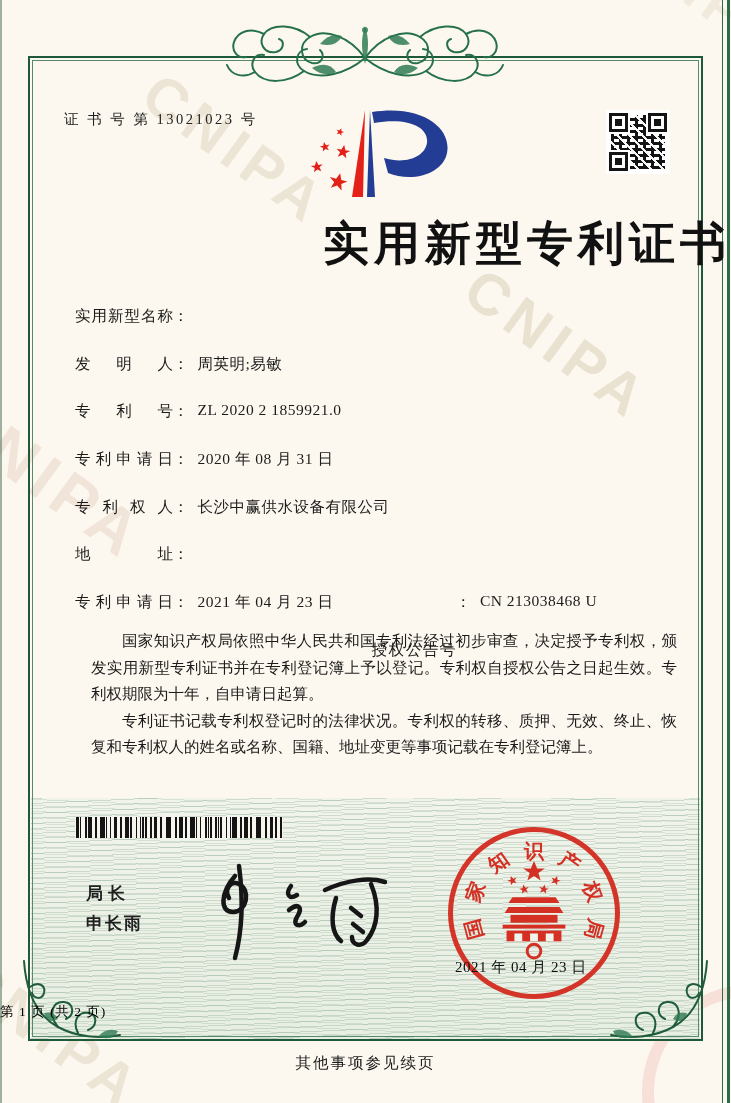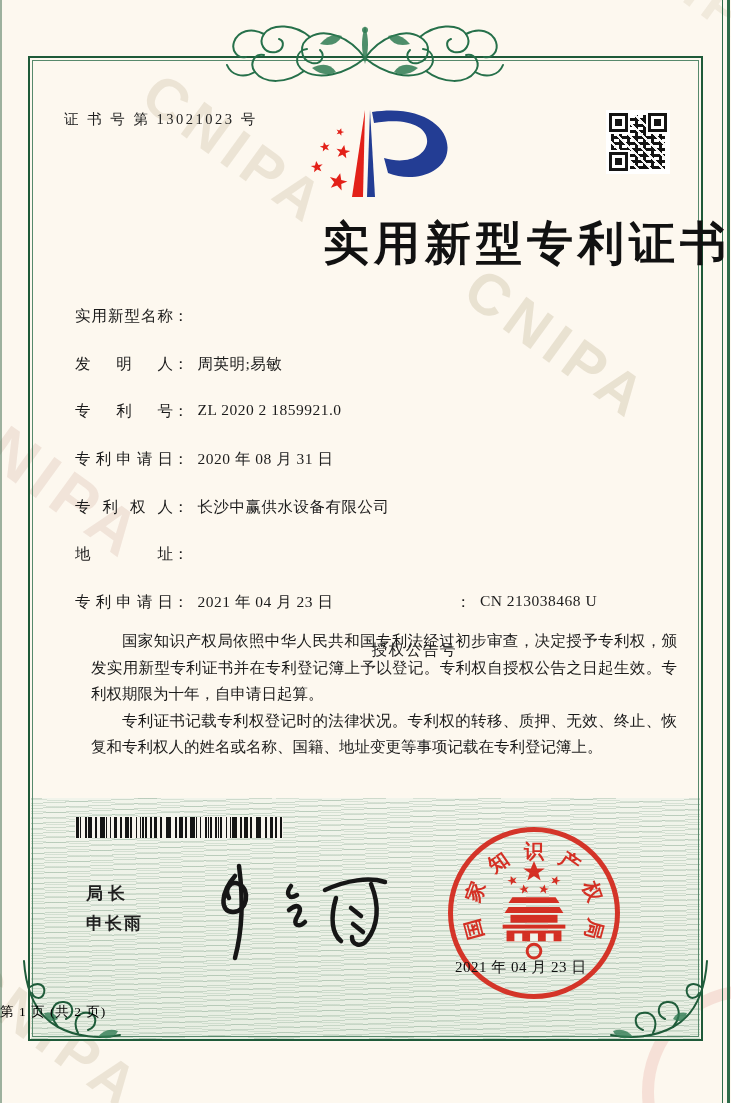--- a/index.html
+++ b/index.html
@@ -274,14 +274,15 @@
         <rect x="30" y="81" width="8" height="8"></rect>
         <rect x="46" y="81" width="8" height="8"></rect>
         <rect x="62" y="81" width="8" height="8"></rect>
       </g>
       <circle class="ln" cx="50" cy="99" r="7"></circle>
     </svg>
     <div class="seal-date">2021 年 04 月 23 日</div>
   </div>
 
   <div class="page-info">第 1 页 (共 2 页)</div>
+  <div class="bottom-note">其他事项参见续页</div>
 
 </div>
 
 </body></html>

